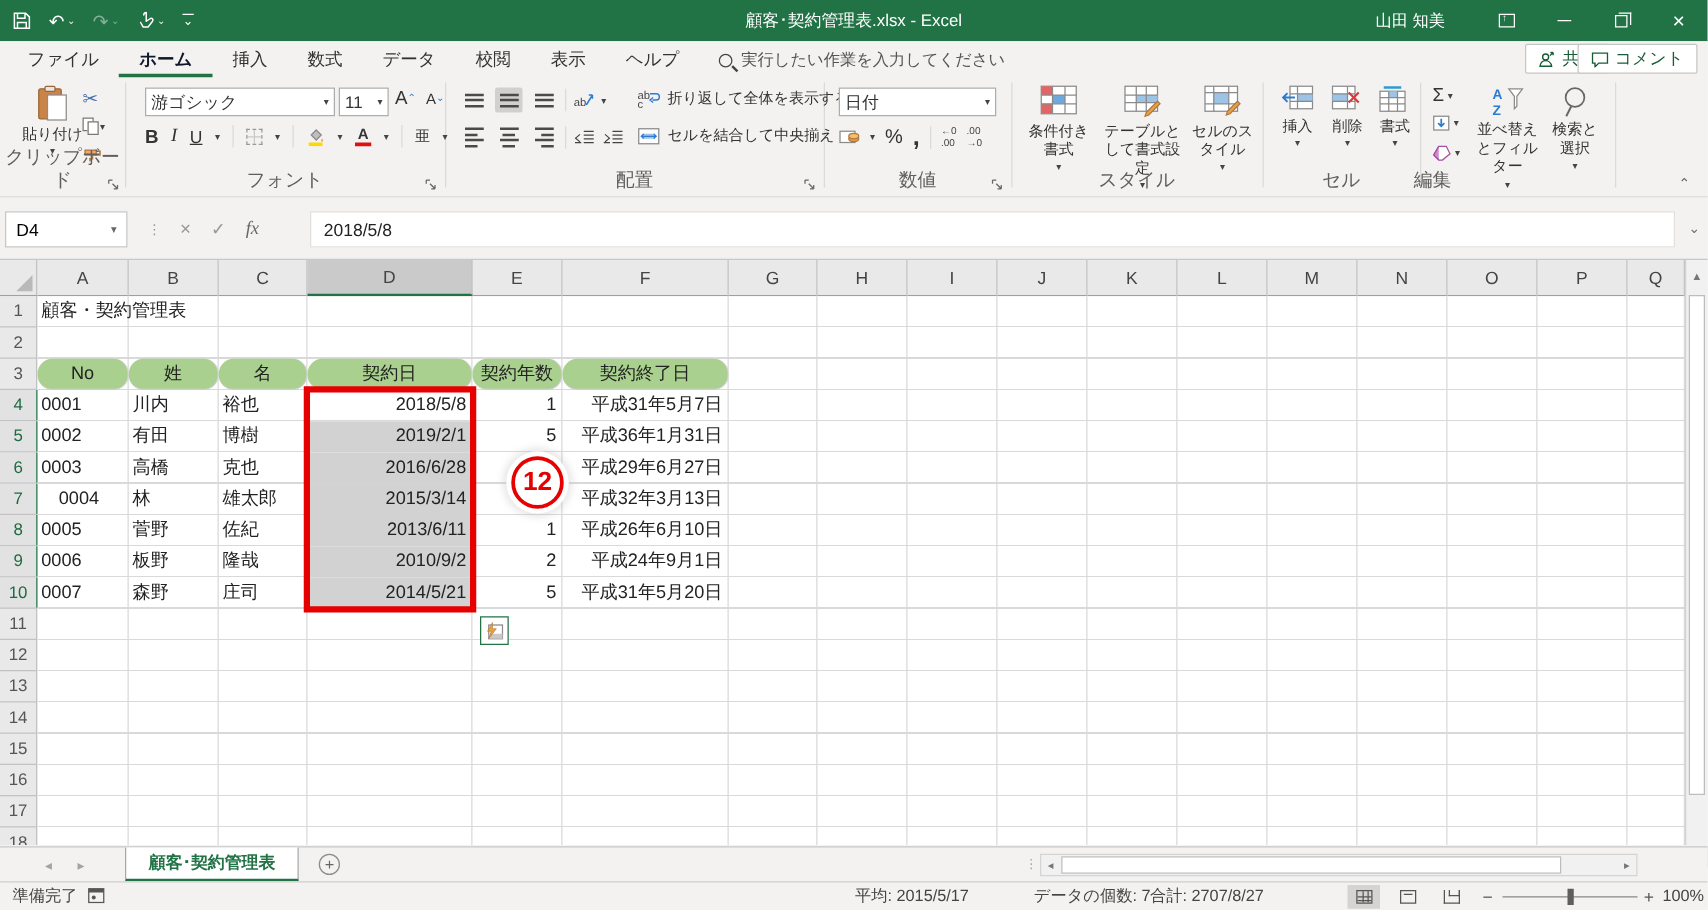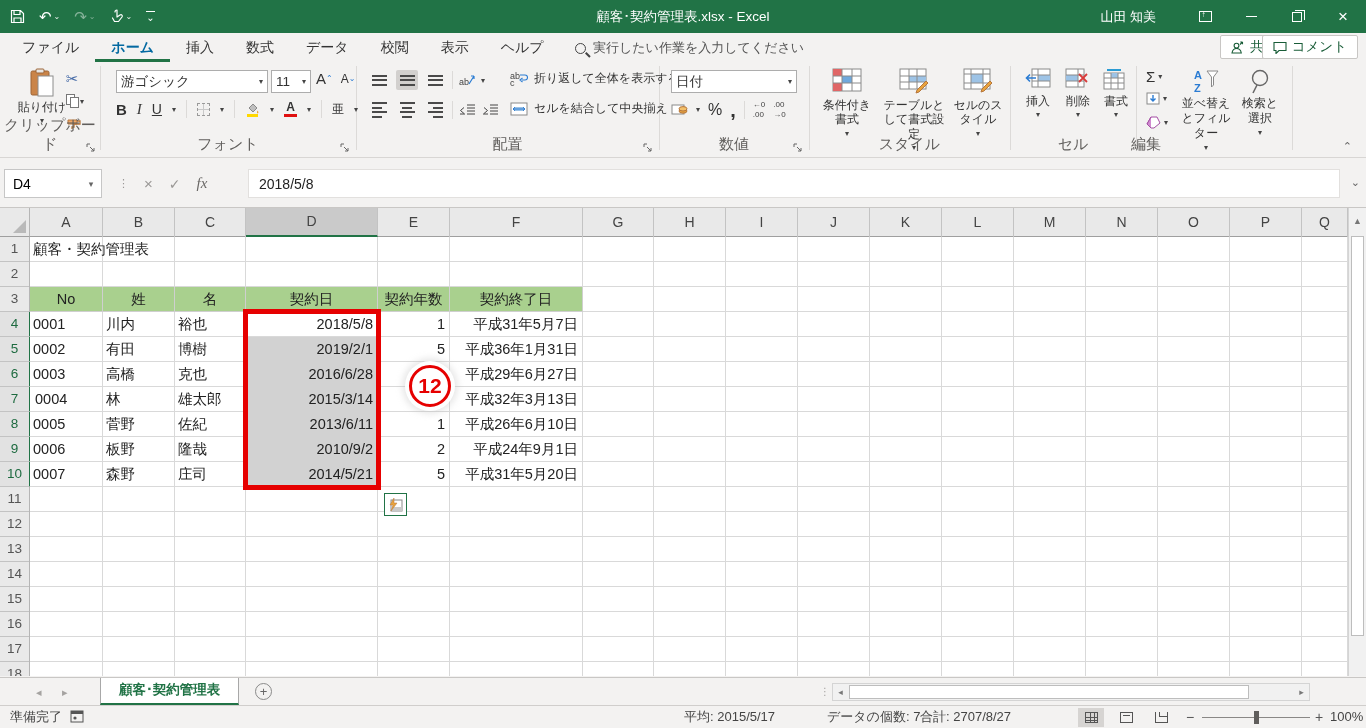--- a/index.html
+++ b/index.html
@@ -20,21 +20,21 @@
   .ico-restore { width:10px; height:10px; border:1px solid #fff; position:relative; }
   .ico-restore:before { content:""; position:absolute; left:2px; top:-3px; width:9px; height:9px; border:1px solid #fff; border-left:none; border-bottom:none; }
   .ico-min { width:11px; height:1px; background:#fff; }
   .ico-ribopts { width:13px; height:11px; border:1px solid #fff; position:relative; }
   .ico-ribopts:before { content:"↑"; position:absolute; left:2px; top:-2px; font-size:8px; }
 
   
   #tabrow { position:absolute; left:0; top:33px; width:1366px; height:29px; background:#f3f2f1; }
   #tabs { position:absolute; left:6px; top:0; height:29px; display:flex; }
   .rtab { padding:0 16px; height:29px; line-height:29px; font-size:14px; color:#333; white-space:nowrap; }
-  .rtab.active { font-weight:bold; color:#0369a1; border-bottom:3px solid #217346; }
+  .rtab.active { font-weight:bold; color:#0f172a; border-bottom:3px solid #217346; }
   #tellme { position:absolute; left:575px; top:4px; height:22px; display:flex; align-items:center; gap:7px; color:#555; font-size:13px; }
   .mag { width:11px; height:11px; border:1.6px solid #444; border-radius:50%; position:relative; }
   .mag:after { content:""; position:absolute; left:9px; top:10px; width:6px; height:1.6px; background:#444; transform:rotate(45deg); }
   .chromebtn { position:absolute; top:2px; height:24px; border:1px solid #c8c6c4; background:#fff; color:#185c37; font-size:13.5px; display:flex; align-items:center; gap:5px; padding:0 10px; border-radius:2px; }
   #sharebtn { right:78px; }
   #commentbtn { right:8px; }
 
   
   #ribbon { position:absolute; left:0; top:62px; width:1366px; height:96px; background:#f3f2f1; border-bottom:1px solid #d8d6d4; font-size:12px; color:#333; }
   .gsep { position:absolute; top:4px; height:84px; width:1px; background:#dcdad8; }
@@ -69,21 +69,21 @@
   #colhdrs { position:absolute; left:30px; top:0; right:0; height:29px; display:flex; background:#e9e9e9; border-bottom:1px solid #9f9f9f; }
   .colhdr { height:29px; line-height:28px; text-align:center; font-size:14px; color:#444; border-right:1px solid #c3c3c3; }
   .colhdr.sel { background:#cacaca; border-bottom:2px solid #217346; line-height:26px; }
   #rowhdrs { position:absolute; left:0; top:29px; width:30px; bottom:0; background:#e9e9e9; border-right:1px solid #b5b5b5; }
   .rowhdr { height:25px; line-height:24px; text-align:center; font-size:13.5px; color:#555; border-bottom:1px solid #c3c3c3; }
   .rowhdr.sel { color:#1e6b40; background:#e2e2e2; border-right:2px solid #217346; margin-right:-2px; position:relative; }
   #cells { position:absolute; left:30px; top:29px; right:0; bottom:0; background:#fff;
     background-image:repeating-linear-gradient(to bottom, transparent 0 24px, #d9d9d9 24px 25px); }
   .vline { position:absolute; top:0; bottom:0; width:1px; background:#d9d9d9; }
   .cell { position:absolute; height:25px; line-height:25px; font-size:14.5px; color:#222; white-space:nowrap; }
-  .th-green { background:#a9d08e; text-align:center; border-right:1px solid #cfcfcf; border-bottom:1px solid #cfcfcf; font-size:14.5px; }
+  .th-green { background:#a9d08e; text-align:center; border-right:1px solid #cfcfcf; border-bottom:1px solid #cfcfcf; font-size:14.5px;border-radius:12px; }
   .d-sel { background:#d2d2d2; }
 
   
   #vscroll { position:absolute; right:0; top:208px; width:18px; height:468px; background:#f1f1f1; border-left:1px solid #d4d4d4; }
   .varrow { height:26px; display:flex; align-items:center; justify-content:center; color:#777; font-size:9px; }
   #vthumb { position:absolute; left:2px; right:2px; top:28px; height:400px; background:#fff; border:1px solid #bdbdbd; }
   #vscroll-down { position:absolute; right:0; top:677px; width:18px; height:17px; background:#f1f1f1; color:#777; font-size:9px; display:flex; align-items:center; justify-content:center; border:1px solid #d4d4d4; }
 
   
   #tabbar { position:absolute; left:0; top:677px; width:1366px; height:28px; background:#f3f2f1; border-top:1px solid #c9c7c5; }
@@ -601,21 +601,21 @@
       <div class="cell" style="left: 145px; top: 100px; width: 71px; text-align: left; padding: 0px 0px 0px 3px;">博樹</div>
       <div class="cell d-sel" style="left: 216px; top: 100px; width: 132px; text-align: right; padding: 0px 5px 0px 0px;">2019/2/1</div>
       <div class="cell" style="left: 348px; top: 100px; width: 72px; text-align: right; padding: 0px 5px 0px 0px;">5</div>
       <div class="cell" style="left: 420px; top: 100px; width: 133px; text-align: right; padding: 0px 5px 0px 0px;">平成36年1月31日</div>
       <div class="cell" style="left: 0px; top: 125px; width: 73px; text-align: left; padding: 0px 0px 0px 3px;">0003</div>
       <div class="cell" style="left: 73px; top: 125px; width: 72px; text-align: left; padding: 0px 0px 0px 3px;">高橋</div>
       <div class="cell" style="left: 145px; top: 125px; width: 71px; text-align: left; padding: 0px 0px 0px 3px;">克也</div>
       <div class="cell d-sel" style="left: 216px; top: 125px; width: 132px; text-align: right; padding: 0px 5px 0px 0px;">2016/6/28</div>
       <div class="cell" style="left: 348px; top: 125px; width: 72px; text-align: right; padding: 0px 5px 0px 0px;">1</div>
       <div class="cell" style="left: 420px; top: 125px; width: 133px; text-align: right; padding: 0px 5px 0px 0px;">平成29年6月27日</div>
-      <div class="cell" style="left: 0px; top: 150px; width: 73px; text-align: left; padding: 0px 0px 0px 5px;">0004</div>
+      <div class="cell" style="left: 0px; top: 150px; width: 73px; text-align: left; padding: 0px 0px 0px 17px;">0004</div>
       <div class="cell" style="left: 73px; top: 150px; width: 72px; text-align: left; padding: 0px 0px 0px 3px;">林</div>
       <div class="cell" style="left: 145px; top: 150px; width: 71px; text-align: left; padding: 0px 0px 0px 3px;">雄太郎</div>
       <div class="cell d-sel" style="left: 216px; top: 150px; width: 132px; text-align: right; padding: 0px 5px 0px 0px;">2015/3/14</div>
       <div class="cell" style="left: 348px; top: 150px; width: 72px; text-align: right; padding: 0px 5px 0px 0px;">5</div>
       <div class="cell" style="left: 420px; top: 150px; width: 133px; text-align: right; padding: 0px 5px 0px 0px;">平成32年3月13日</div>
       <div class="cell" style="left: 0px; top: 175px; width: 90px; text-align: left; padding: 0px 0px 0px 3px;">0005</div>
       <div class="cell" style="left: 73px; top: 175px; width: 72px; text-align: left; padding: 0px 0px 0px 3px;">菅野</div>
       <div class="cell" style="left: 145px; top: 175px; width: 71px; text-align: left; padding: 0px 0px 0px 3px;">佐紀</div>
       <div class="cell d-sel" style="left: 216px; top: 175px; width: 132px; text-align: right; padding: 0px 5px 0px 0px;">2013/6/11</div>
       <div class="cell" style="left: 348px; top: 175px; width: 72px; text-align: right; padding: 0px 5px 0px 0px;">1</div>

